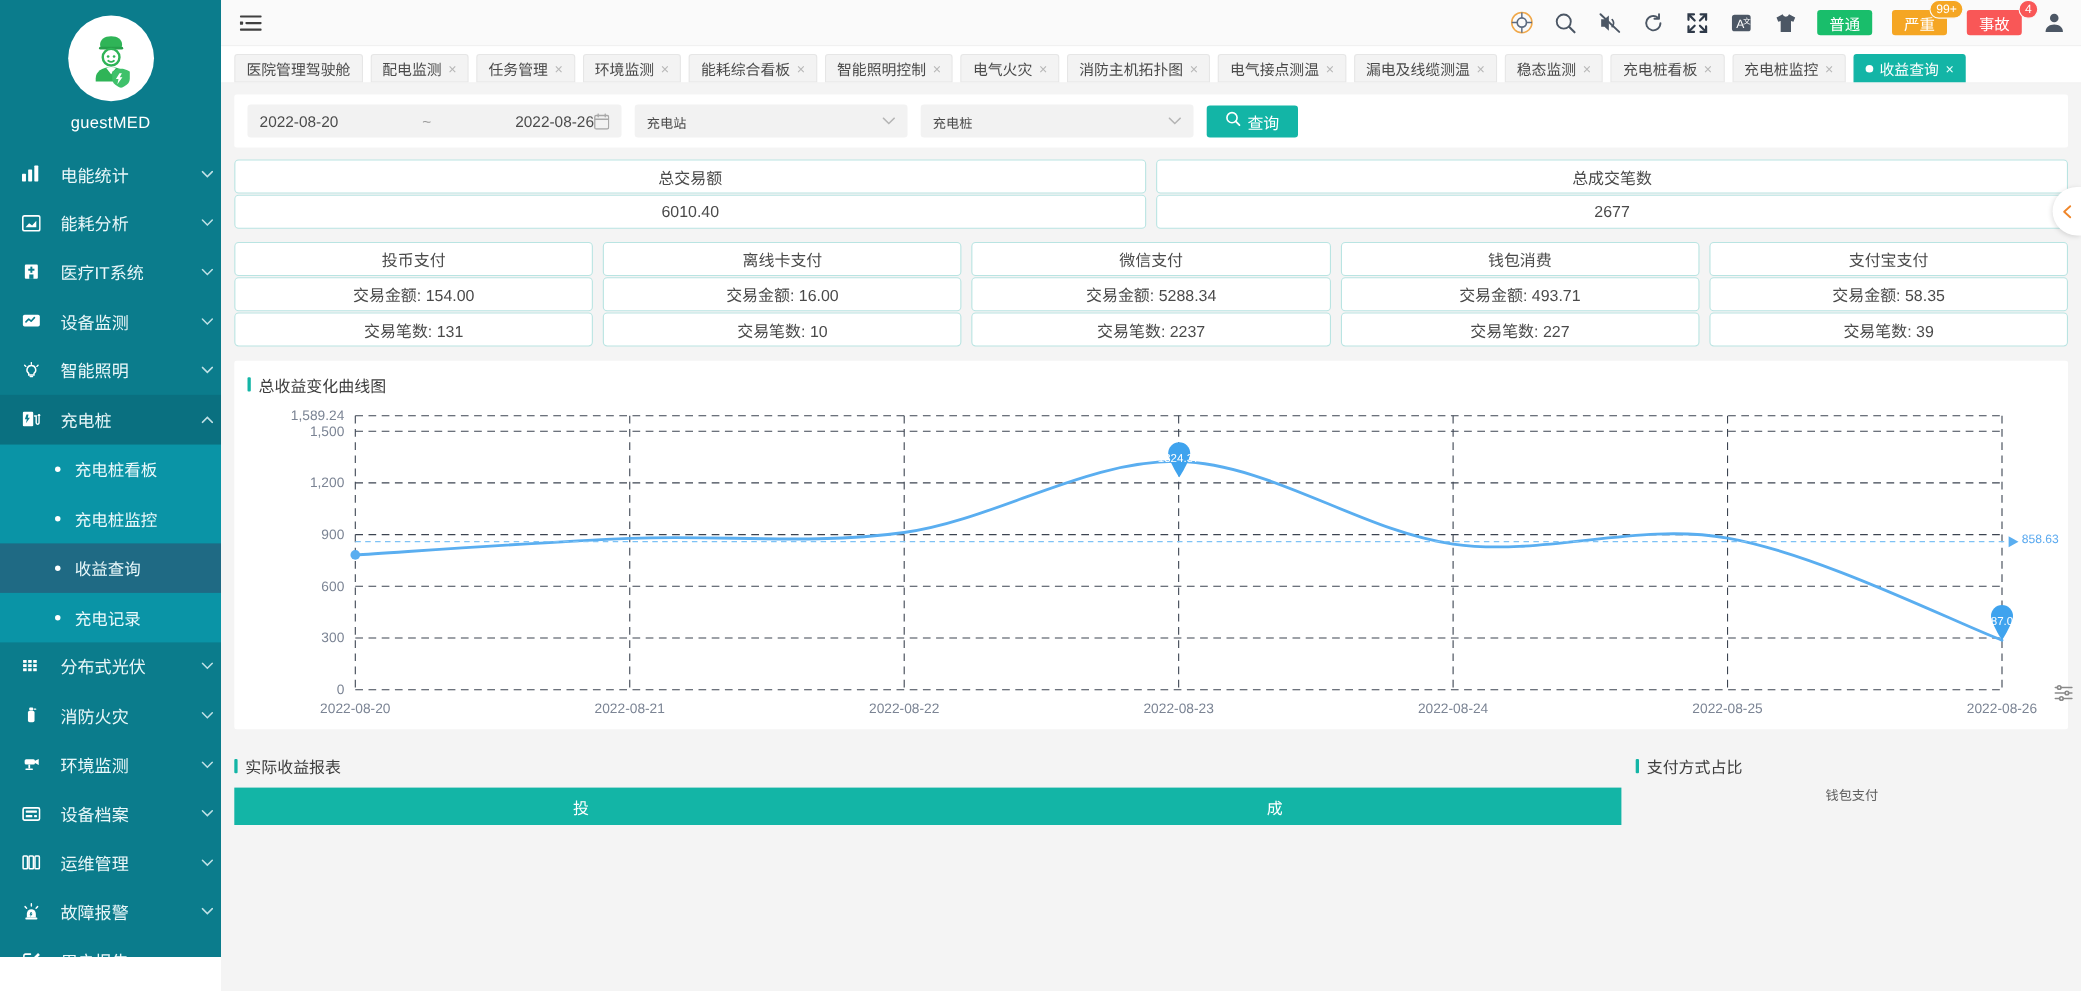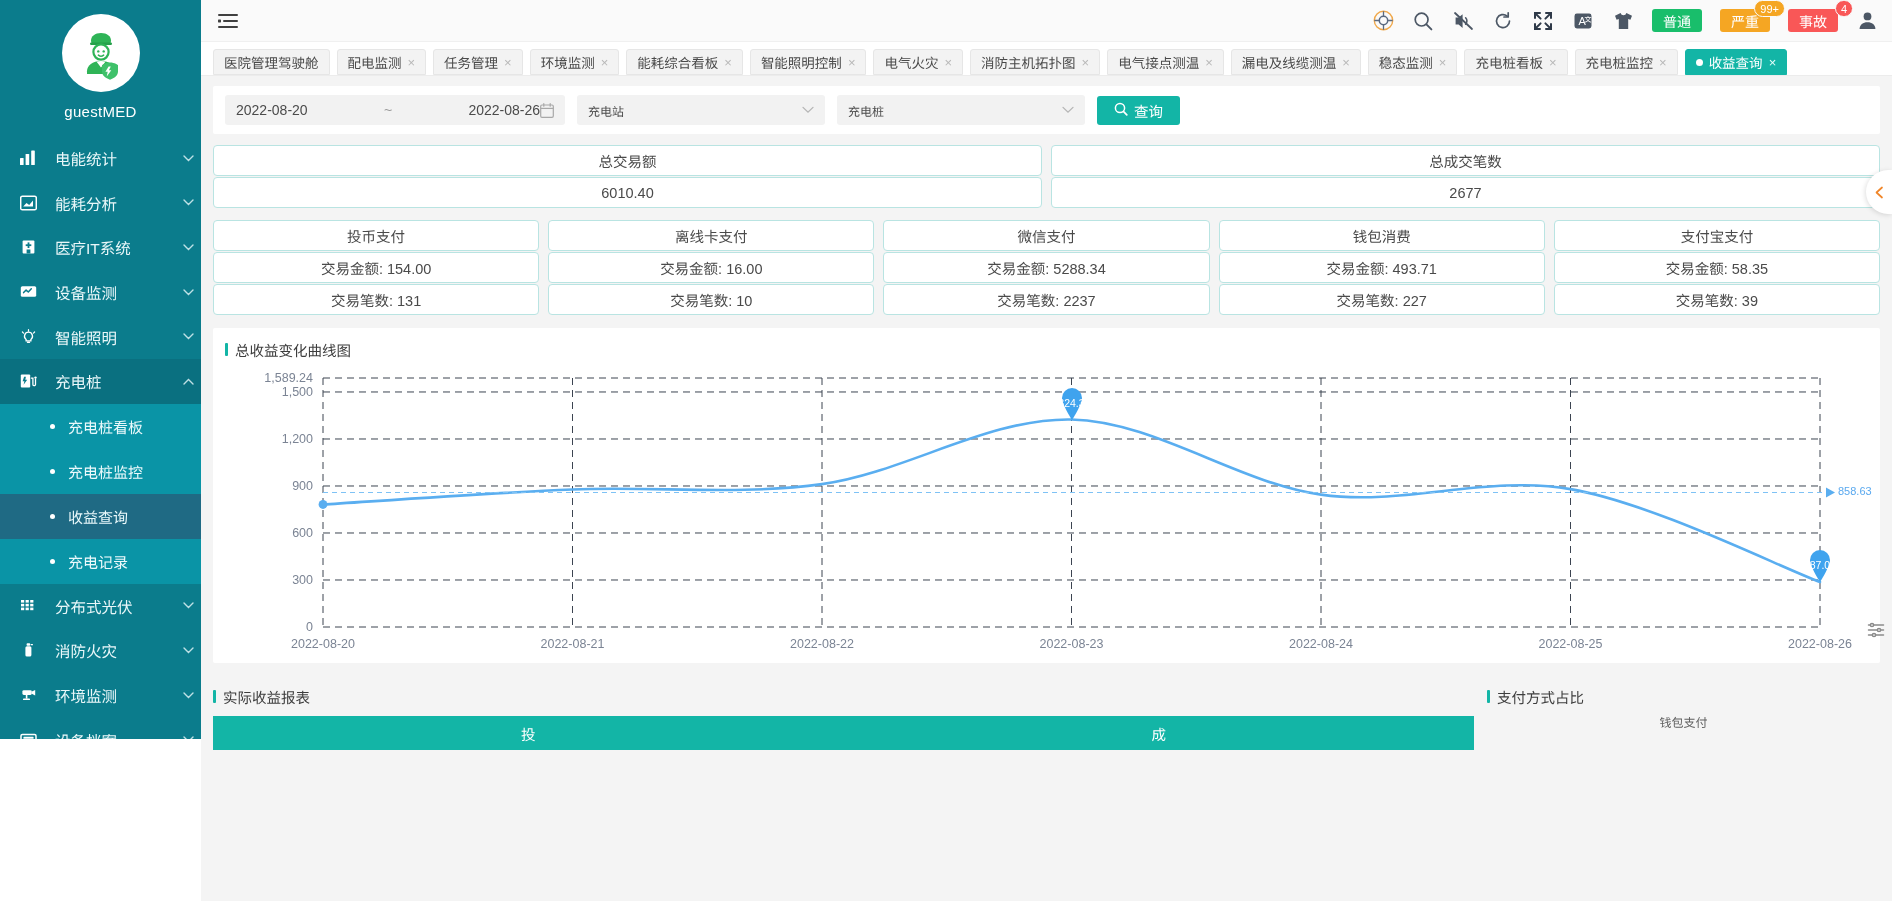--- a/index.html
+++ b/index.html
@@ -9,21 +9,21 @@
     width: 1892px; height: 901px;
     overflow: hidden;
     font-family: "Liberation Sans", "DejaVu Sans", sans-serif;
     background: #ffffff;
     -webkit-font-smoothing: antialiased;
   }
   #app { position: relative; width: 1892px; height: 901px; display: flex; }
 
   
   .sidebar {
-    width: 201px; height: 739px; flex: 0 0 201px;
+    width: 201px; height: 870px; flex: 0 0 201px;
     background: #0b7c8c;
     overflow: hidden;
     position: relative;
   }
   .brand {
     padding: 14px 0 8px 0;
     display: flex; flex-direction: column; align-items: center;
   }
   .avatar {
     width: 78px; height: 78px; border-radius: 50%;
@@ -757,21 +757,21 @@
               <text x="1108" y="288" text-anchor="middle" font-family="Liberation Sans, sans-serif" font-size="12.5" fill="#7b8494">2022-08-24</text>
               <line x1="1357.5" y1="18" x2="1357.5" y2="267" stroke="#3c4451" stroke-width="1" stroke-dasharray="7 5"></line>
               <text x="1357.5" y="288" text-anchor="middle" font-family="Liberation Sans, sans-serif" font-size="12.5" fill="#7b8494">2022-08-25</text>
               <line x1="1607" y1="18" x2="1607" y2="267" stroke="#3c4451" stroke-width="1" stroke-dasharray="7 5"></line>
               <text x="1607" y="288" text-anchor="middle" font-family="Liberation Sans, sans-serif" font-size="12.5" fill="#7b8494">2022-08-26</text>
               <path d="M110,144.47728473987567 C151.58333333333334,141.97042611562762 276.3333333333333,132.83083738138987 359.5,129.43613299438726 C442.6666666666667,126.04142860738467 525.8333333333334,135.76516762729358 609,124.10905841786013 C692.1666666666666,112.45294920842669 775.3333333333334,57.74989932294684 858.5,59.499477737786634 C941.6666666666666,61.24905615262643 1024.8333333333333,123.00264591880398 1108,134.60652890689892 C1191.1666666666667,146.21041189499385 1274.3333333333333,114.55348783066121 1357.5,129.12277566635626 C1440.6666666666667,143.6920635020513 1565.4166666666667,206.53900921195037 1607,222.0222559210692" fill="none" stroke="#5aaef0" stroke-width="2.6" stroke-linecap="round"></path>
               <line x1="110" y1="132.47099871636757" x2="1613" y2="132.47099871636757" stroke="#7ec2f5" stroke-width="1.1" stroke-dasharray="5 4"></line>
               <path d="M1613,127.47099871636757 L1622,132.47099871636757 L1613,137.47099871636757 Z" fill="#5aaef0"></path>
               <circle cx="110" cy="144.47728473987567" r="4.4" fill="#5aaef0"></circle>
             </svg>
-            <div class="label-bubble" style="left: 858.5px; top: 60px;">
+            <div class="label-bubble" style="left: 858.5px; top: 74px;">
               <svg width="26" height="34" viewBox="0 0 26 34">
                 <path d="M13 34C13 34 3 18.5 3 12a10 10 0 1120 0c0 6.5-10 22-10 22z" fill="#3fa3ee"></path>
               </svg>
               <span class="bubble-text">1324.37</span>
             </div>
             <div class="label-bubble" style="left: 1607px; top: 222.022px;">
               <svg width="26" height="34" viewBox="0 0 26 34">
                 <path d="M13 34C13 34 3 18.5 3 12a10 10 0 1120 0c0 6.5-10 22-10 22z" fill="#3fa3ee"></path>
               </svg>
               <span class="bubble-text">287.07</span>

